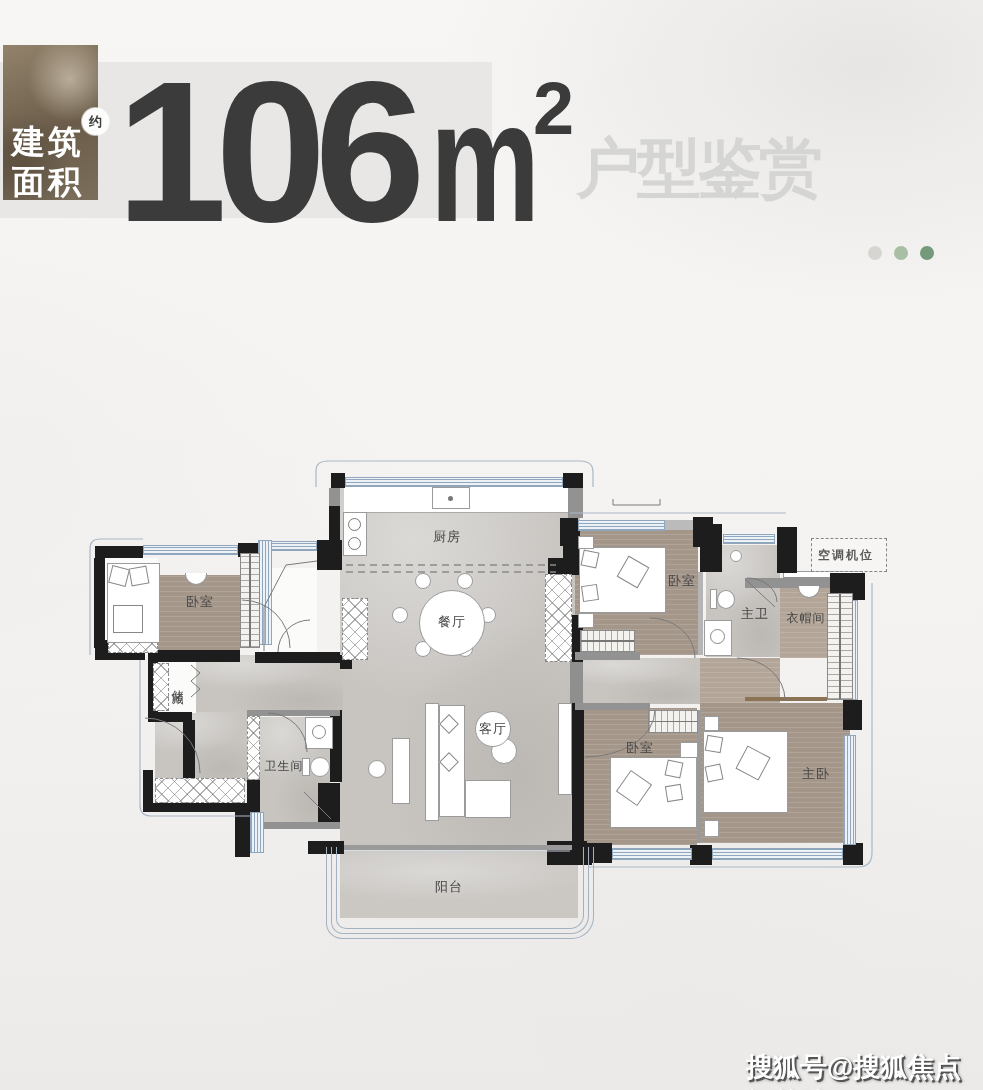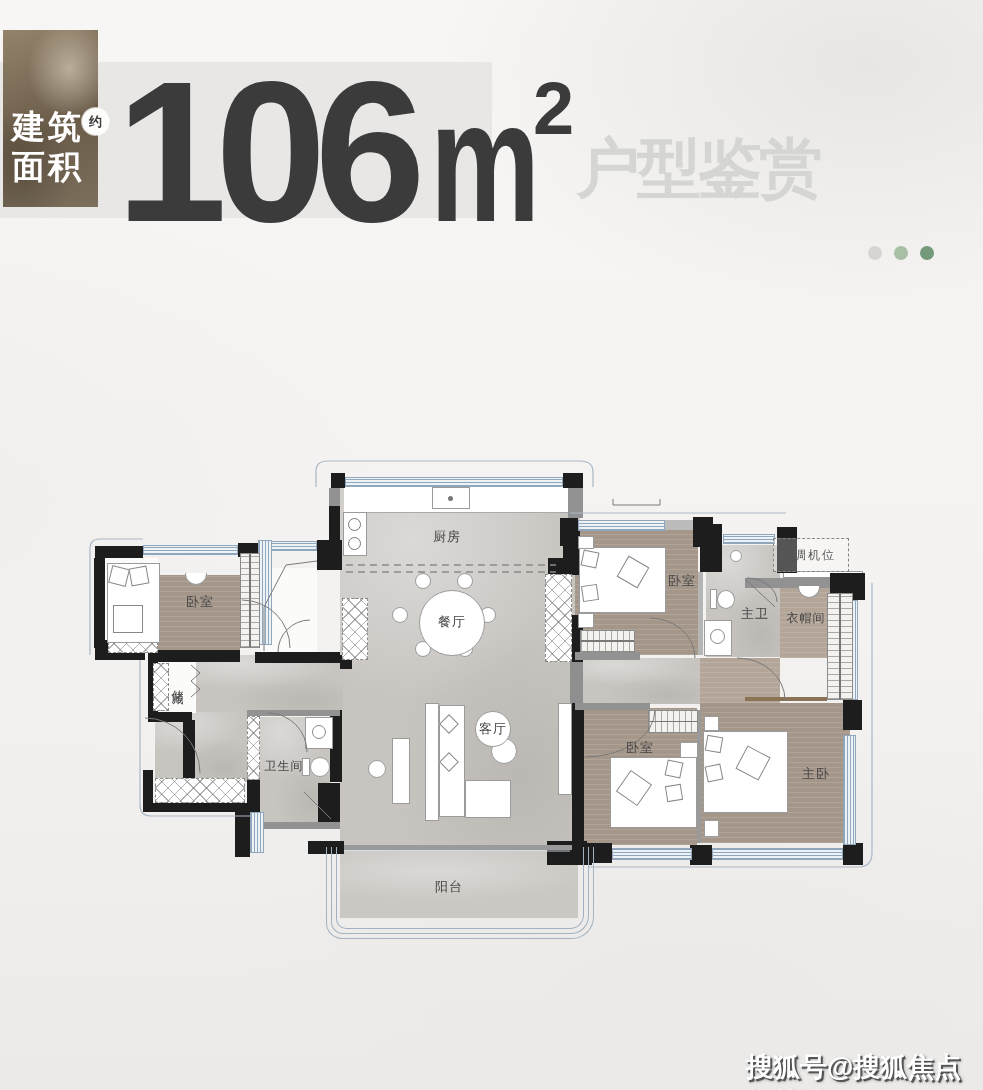--- a/index.html
+++ b/index.html
@@ -8,21 +8,21 @@
     font-family:"Liberation Sans",sans-serif;
     background:
       radial-gradient(700px 420px at 88% 6%, #e7e6e4 0%, rgba(231,230,228,0) 60%),
       radial-gradient(900px 600px at -10% 45%, #f0efed 0%, rgba(240,239,237,0) 55%),
       radial-gradient(800px 500px at 70% 95%, #eceae8 0%, rgba(236,234,232,0) 60%),
       linear-gradient(180deg,#f7f6f4 0%,#f3f2f0 60%,#ebeae8 100%);
   }
   .abs{position:absolute;box-sizing:border-box;}
   
   .title-band{left:0;top:62px;width:492px;height:156px;background:#e8e7e5;}
-  .area-box{left:3px;top:30px;width:95px;height:177px;
+  .area-box{left:3px;top:45px;width:95px;height:155px;
     background:
       radial-gradient(80% 50% at 70% 22%, rgba(235,225,208,.55) 0%, rgba(235,225,208,0) 55%),
       radial-gradient(90% 60% at 20% 80%, rgba(60,50,38,.35) 0%, rgba(60,50,38,0) 60%),
       linear-gradient(160deg,#93836c 0%,#6a5c49 55%,#7c6f5c 100%);}
   .area-box .l1,.area-box .l2{position:absolute;left:9px;color:#fff;font-weight:bold;
     font-size:33px;letter-spacing:3px;line-height:36px;font-family:"Liberation Sans",sans-serif;}
   .area-box .l1{top:79px;} .area-box .l2{top:119px;}
   .approx-badge{left:82px;top:108px;width:27px;height:27px;border-radius:50%;background:#fdfdfc;
     color:#3d3d3d;font-size:13px;font-weight:bold;text-align:center;line-height:27px;
     box-shadow:0 0 0 1px rgba(255,255,255,.6);}
@@ -191,21 +191,21 @@
   <div class="p xh" style="left:20px;top:183px;width:50px;height:15px;"></div>
   <div class="p xh" style="left:254px;top:143px;width:26px;height:62px;"></div>
   <div class="p xh" style="left:457px;top:119px;width:27px;height:88px;"></div>
   <div class="p xh" style="left:159px;top:261px;width:13px;height:64px;"></div>
 
   <div class="p ch" style="left:152px;top:98px;width:20px;height:95px;"></div>
   <div class="p chh" style="left:492px;top:175px;width:55px;height:22px;"></div>
   <div class="p chh" style="left:560px;top:255px;width:50px;height:23px;"></div>
   <div class="p ch" style="left:739px;top:138px;width:26px;height:107px;"></div>
 
-  <div class="p ac-box" style="left:685px;top:83px;width:76px;height:34px;">
+  <div class="p ac-box" style="left:723px;top:83px;width:76px;height:34px;font-weight:bold;">
     <span class="ac-label">空调机位</span>
   </div>
 
   <div class="p wht" style="left:344px;top:32px;width:38px;height:22px;"></div>
   <div class="p" style="left:360px;top:41px;width:5px;height:5px;border-radius:50%;background:#777;"></div>
   <div class="p wht" style="left:255px;top:57px;width:24px;height:44px;"></div>
   <div class="p crc" style="left:260px;top:63px;width:13px;height:13px;border:1px solid #777;"></div>
   <div class="p crc" style="left:260px;top:82px;width:13px;height:13px;border:1px solid #777;"></div>
 
   <div class="p wht crc" style="left:392px;top:152px;width:16px;height:16px;"></div>

